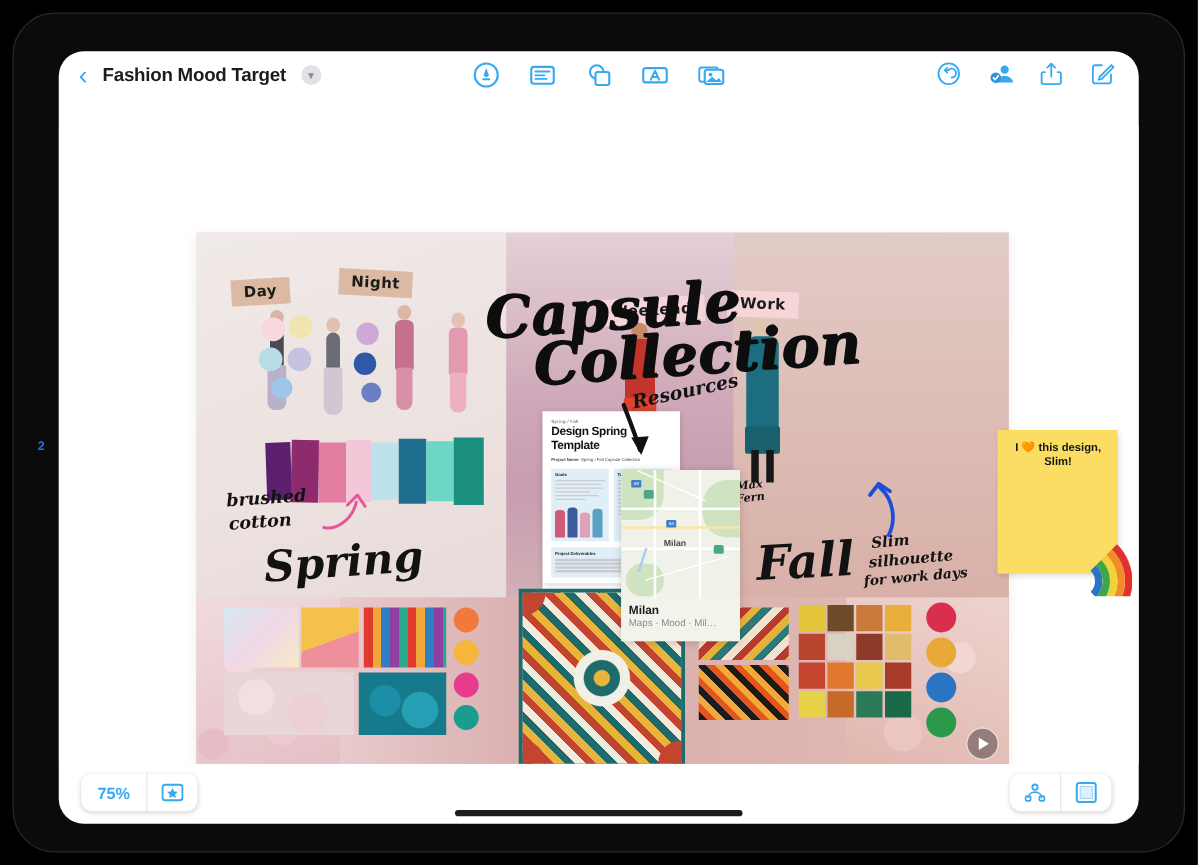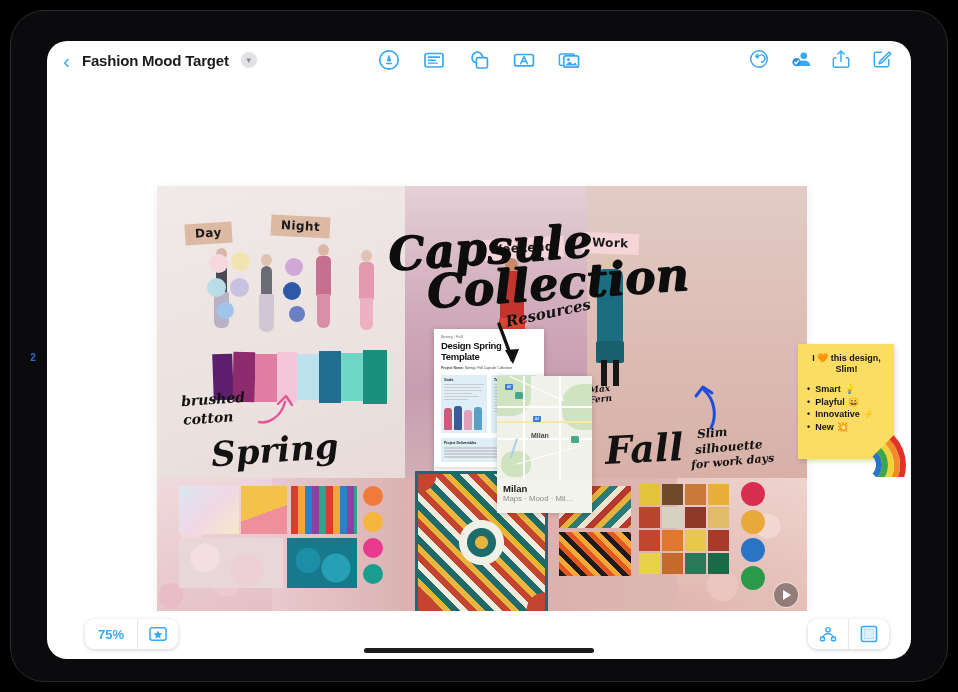--- a/index.html
+++ b/index.html
@@ -273,21 +273,21 @@
   
   #bottombar {
     position:absolute; left:0; right:0; bottom:0; height: 48px;
   }
   .pill {
     position:absolute; height: 30px;
     background:#fff; border-radius: 9px;
     box-shadow: 0 1px 4px rgba(0,0,0,0.18);
     display:flex; align-items:center;
   }
-  #zoom-pill { left: 38px; bottom: 10px; }
+  #zoom-pill { left: 18px; bottom: 10px; }
   #zoom-value {
     padding: 0 13px; font-size: 13px; font-weight: 600; color:#37a8f2; cursor:pointer;
   }
   .pill .divider { width:1px; align-self:stretch; background:#e6e6ea; }
   .pill-btn { padding: 0 11px; display:flex; align-items:center; cursor:pointer; }
   #right-pill { right: 22px; bottom: 10px; }
   #home-indicator {
     position:absolute; left:50%; transform:translateX(-50%); bottom: 6px;
     width: 230px; height: 5px; border-radius: 3px; background:#1c1c1e;
   }
@@ -593,38 +593,20 @@
             <span>Capsule</span>
             <span>Collection</span>
           </div>
         </div>
 
         <div id="sticky">
           <div class="sn-head">
             <div>I 🧡 this design,</div>
             <div>Slim!</div>
           </div>
-          <ul>
-            <li>
-              <span>Smart</span>
-              <span>💡</span>
-            </li>
-            <li>
-              <span>Playful</span>
-              <span>😀</span>
-            </li>
-            <li>
-              <span>Innovative</span>
-              <span>⚡</span>
-            </li>
-            <li>
-              <span>New</span>
-              <span>💥</span>
-            </li>
-          </ul>
           <div id="rainbow">
             <i style="width:84px;height:84px;border-width:6px;border-color:transparent #e0322b transparent transparent;"></i>
             <i style="width:72px;height:72px;border-width:6px;border-color:transparent #f08a2a transparent transparent;left:-8px;top:14px;"></i>
             <i style="width:60px;height:60px;border-width:6px;border-color:transparent #f2d23a transparent transparent;left:-2px;top:20px;"></i>
             <i style="width:48px;height:48px;border-width:6px;border-color:transparent #3aa84a transparent transparent;left:4px;top:26px;"></i>
             <i style="width:36px;height:36px;border-width:6px;border-color:transparent #2a74c4 transparent transparent;left:10px;top:32px;"></i>
           </div>
         </div>
 
       </div>

